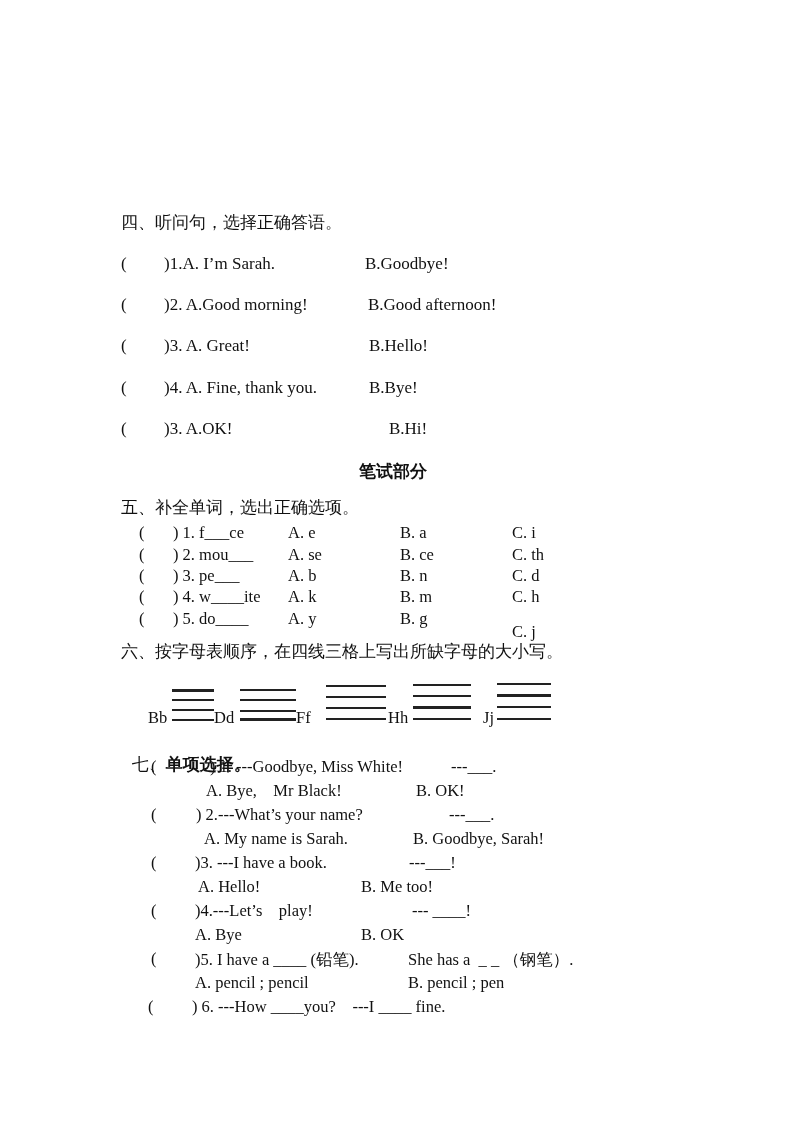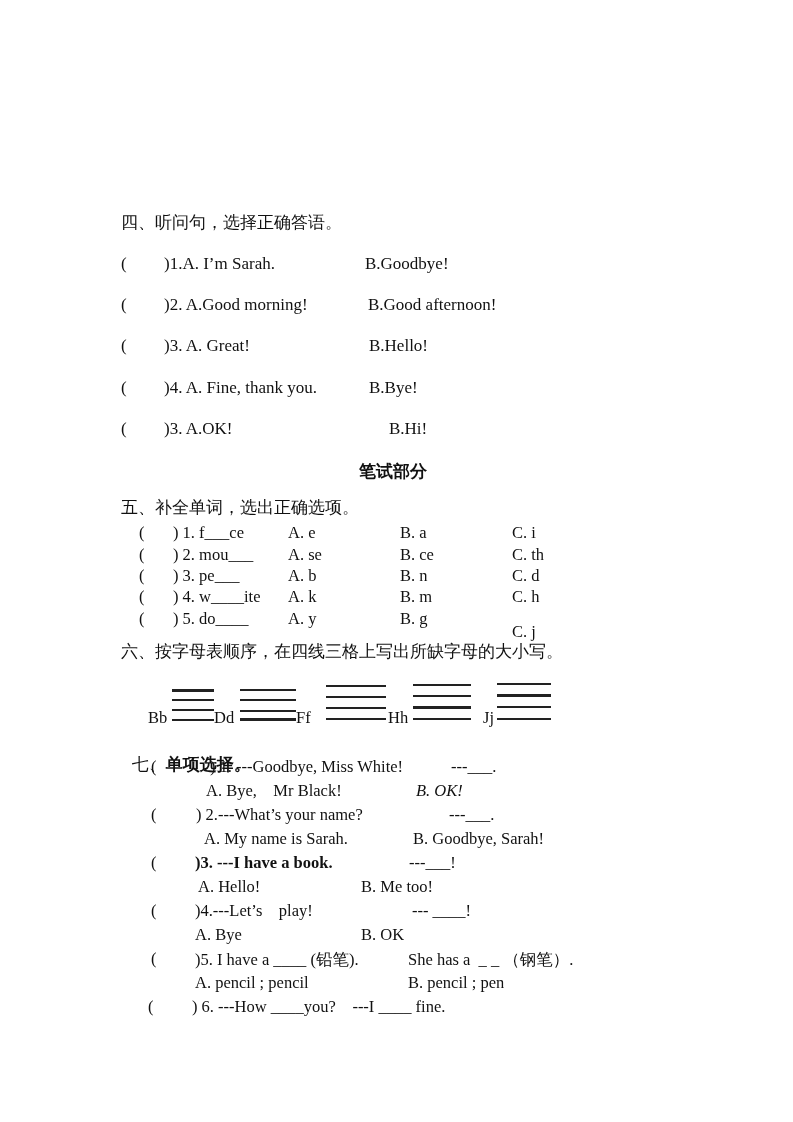--- a/index.html
+++ b/index.html
@@ -131,32 +131,32 @@
 
 <div class="abs cn s17" style="left:121px; top:733px;">
   <span>七、</span><span class="bold">单项选择。</span>
 </div>
 
 <div>
   <div class="abs en s16" style="left:151px; top:757px;">(</div>
   <div class="abs en s16" style="left:196px; top:757px;padding-left:14px;">) 1. ---Goodbye, Miss White!</div>
   <div class="abs en s16" style="left:451px; top:757px;">---___.</div>
   <div class="abs en s16" style="left:206px; top:781px;">A. Bye,    Mr Black!</div>
-  <div class="abs en s16" style="left:416px; top:781px;font-style:italic;">B. OK!</div>
+  <div class="abs en s16" style="left:416px; top:781px;">B. OK!</div>
 </div>
 <div>
   <div class="abs en s16" style="left:151px; top:805px;">(</div>
   <div class="abs en s16" style="left:196px; top:805px;">) 2.---What’s your name?</div>
   <div class="abs en s16" style="left:449px; top:805px;">---___.</div>
   <div class="abs en s16" style="left:204px; top:829px;">A. My name is Sarah.</div>
   <div class="abs en s16" style="left:413px; top:829px;">B. Goodbye, Sarah!</div>
 </div>
 <div>
   <div class="abs en s16" style="left:151px; top:853px;">(</div>
-  <div class="abs en s16" style="left:195px; top:853px;font-weight:bold;">)3. ---I have a book.</div>
+  <div class="abs en s16" style="left:195px; top:853px;">)3. ---I have a book.</div>
   <div class="abs en s16" style="left:409px; top:853px;">---___!</div>
   <div class="abs en s16" style="left:198px; top:877px;">A. Hello!</div>
   <div class="abs en s16" style="left:361px; top:877px;">B. Me too!</div>
 </div>
 <div>
   <div class="abs en s16" style="left:151px; top:901px;">(</div>
   <div class="abs en s16" style="left:195px; top:901px;">)4.---Let’s    play!</div>
   <div class="abs en s16" style="left:412px; top:901px;">--- ____!</div>
   <div class="abs en s16" style="left:195px; top:925px;">A. Bye</div>
   <div class="abs en s16" style="left:361px; top:925px;">B. OK</div>

